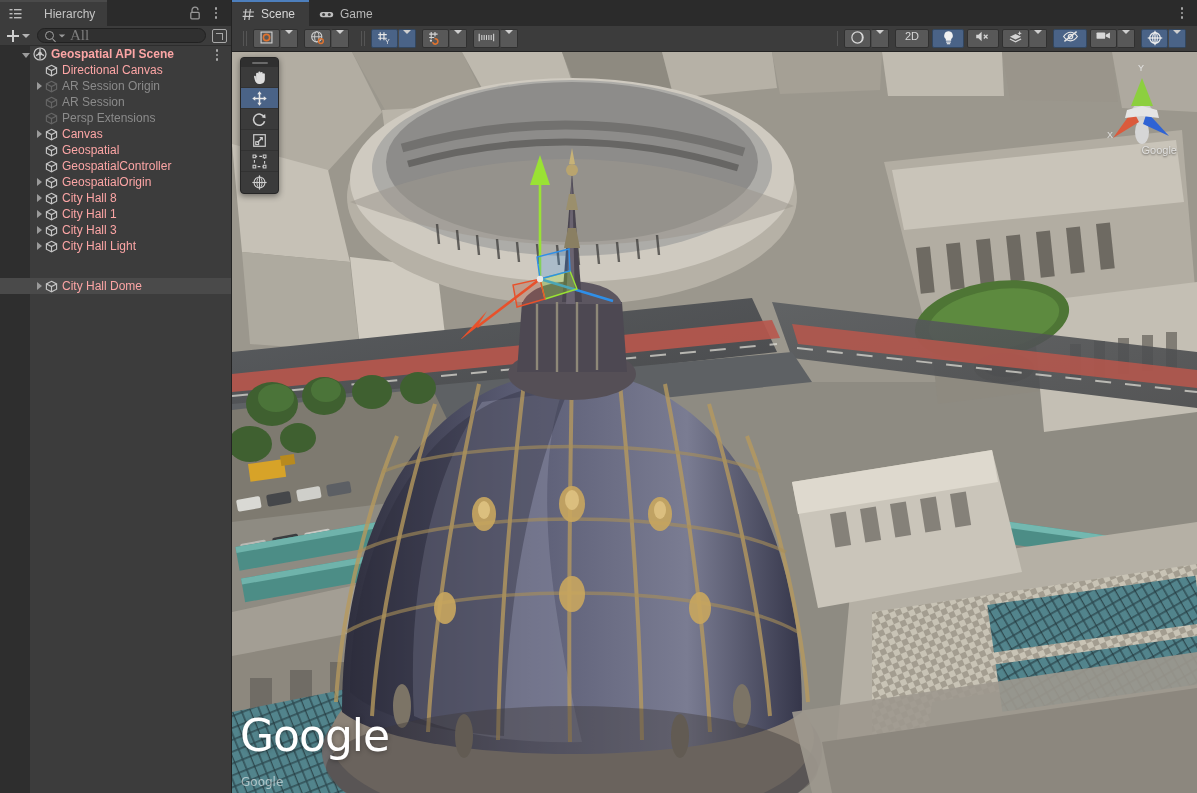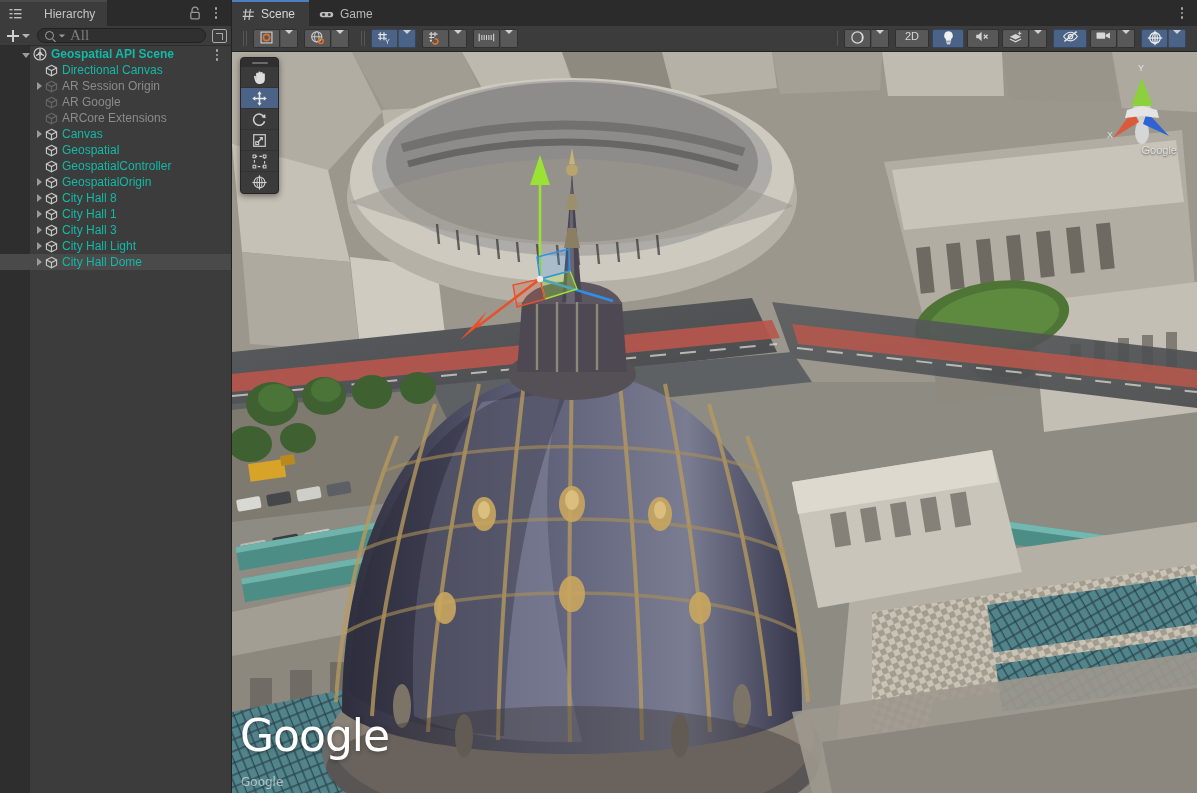--- a/index.html
+++ b/index.html
@@ -98,24 +98,24 @@
 
   
   .h-body { flex: 1; position: relative; background: #3c3c3c; overflow: hidden; }
   .leftstrip {
     position: absolute; left: 0; top: 0; width: 30px; height: 100%;
     background: #2e2e2e;
   }
   .tree { position: relative; padding-top: 0px; }
   .row {
     height: 16px; display: flex; align-items: center;
-    font-size: 12px; color: #14b8a6; position: relative;
+    font-size: 12px; color: #fca5a5; position: relative;
     white-space: nowrap;
   }
-  .row.selected { background: #4a4a4a; }
+  .row.selected { background: #4a4a4a; margin-top: 24px; }
   .row.dim { color: #8b8b8b; }
   .row.dim .cube-ico { opacity: .52; }
   .arrow {
     width: 0; height: 0; flex: none;
     border-top: 4px solid transparent; border-bottom: 4px solid transparent;
     border-left: 5px solid #9a9a9a;
     margin-right: 3px;
   }
   .arrow.down {
     border-left: 4px solid transparent; border-right: 4px solid transparent;
@@ -326,32 +326,32 @@
           </div>
           <div class="row dim">
             <span style="width: 37px; flex: 0 0 auto;"></span>
             <span class="arrow hidden"></span>
             <span class="cube-ico">
               <svg viewBox="0 0 13 13" width="13" height="13">
                 <path d="M6.5 1.3 L11.6 3.9 V9.2 L6.5 11.8 L1.4 9.2 V3.9 z" fill="none" stroke="#8b8b8b" stroke-width="1.15"></path>
                 <path d="M1.4 3.9 L6.5 6.5 L11.6 3.9 M6.5 6.5 V11.8" fill="none" stroke="#8b8b8b" stroke-width="1.15"></path>
               </svg>
             </span>
-            <span>AR Google</span>
+            <span>AR Session</span>
           </div>
           <div class="row dim">
             <span style="width: 37px; flex: 0 0 auto;"></span>
             <span class="arrow hidden"></span>
             <span class="cube-ico">
               <svg viewBox="0 0 13 13" width="13" height="13">
                 <path d="M6.5 1.3 L11.6 3.9 V9.2 L6.5 11.8 L1.4 9.2 V3.9 z" fill="none" stroke="#8b8b8b" stroke-width="1.15"></path>
                 <path d="M1.4 3.9 L6.5 6.5 L11.6 3.9 M6.5 6.5 V11.8" fill="none" stroke="#8b8b8b" stroke-width="1.15"></path>
               </svg>
             </span>
-            <span>ARCore Extensions</span>
+            <span>Persp Extensions</span>
           </div>
           <div class="row">
             <span style="width: 37px; flex: 0 0 auto;"></span>
             <span class="arrow"></span>
             <span class="cube-ico">
               <svg viewBox="0 0 13 13" width="13" height="13">
                 <path d="M6.5 1.3 L11.6 3.9 V9.2 L6.5 11.8 L1.4 9.2 V3.9 z" fill="none" stroke="#c6c6c6" stroke-width="1.15"></path>
                 <path d="M1.4 3.9 L6.5 6.5 L11.6 3.9 M6.5 6.5 V11.8" fill="none" stroke="#c6c6c6" stroke-width="1.15"></path>
               </svg>
             </span>

